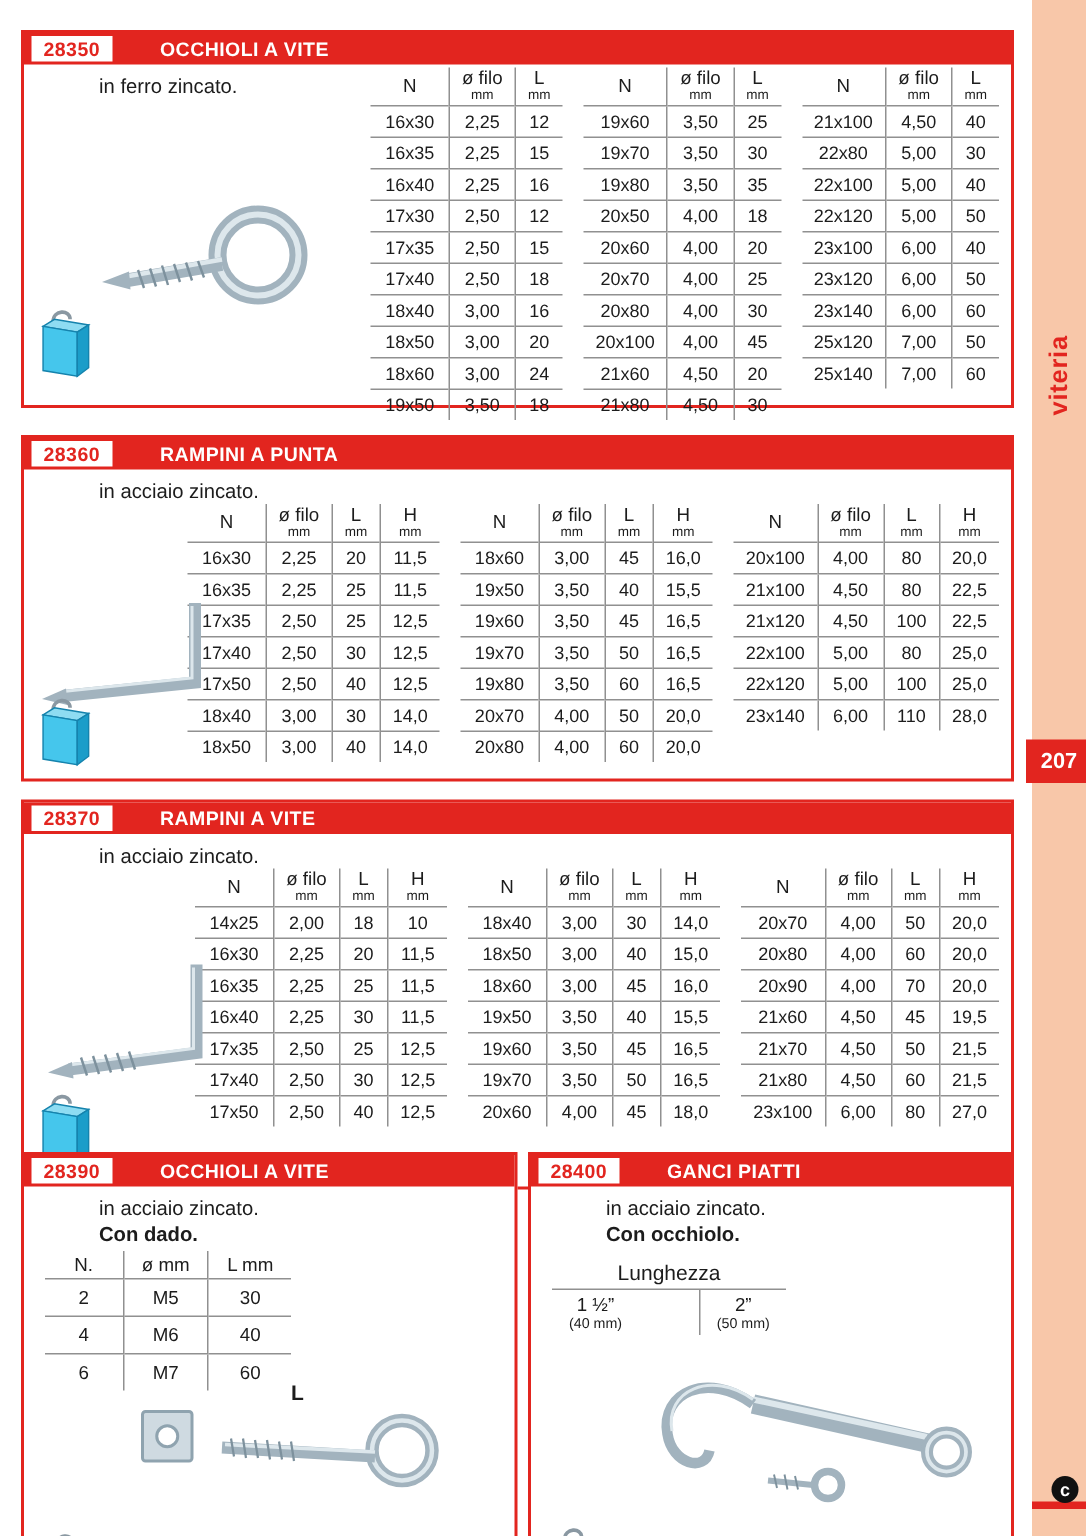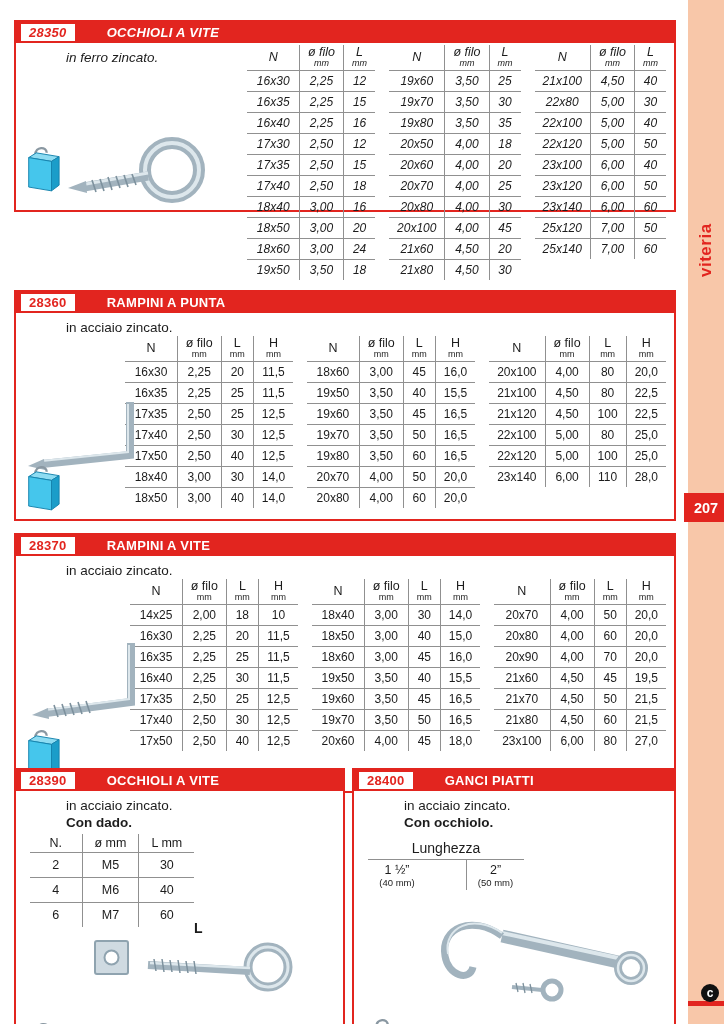--- a/index.html
+++ b/index.html
@@ -61,21 +61,21 @@
     display:flex;align-items:center;justify-content:center;font-weight:bold;font-size:14.5px;}
   .side-endbar{position:absolute;left:0;top:1001px;width:36px;height:5px;background:var(--red);}
   .logo{position:absolute;left:701px;top:984px;width:18px;height:18px;border-radius:50%;background:#111;color:#fff;
     display:flex;align-items:center;justify-content:center;font-weight:bold;font-size:12px;line-height:18px;}
 </style>
 </head>
 <body>
 
 <div class="page">
 
-  <section class="box" id="s0" style="left:14px;top:20px;width:662px;height:192px;font-style:italic;">
+  <section class="box" id="s0" style="left:14px;top:20px;width:662px;height:252px;">
     <header class="bar">
       <span class="code">28350</span>
       <span class="btitle">OCCHIOLI A VITE</span>
     </header>
     <div class="desc-wrap">
       <div>in ferro zincato.</div>
     </div>
     <div class="tables" style="right:8px;top:23px;">
         <table class="sizes">
           <thead>

